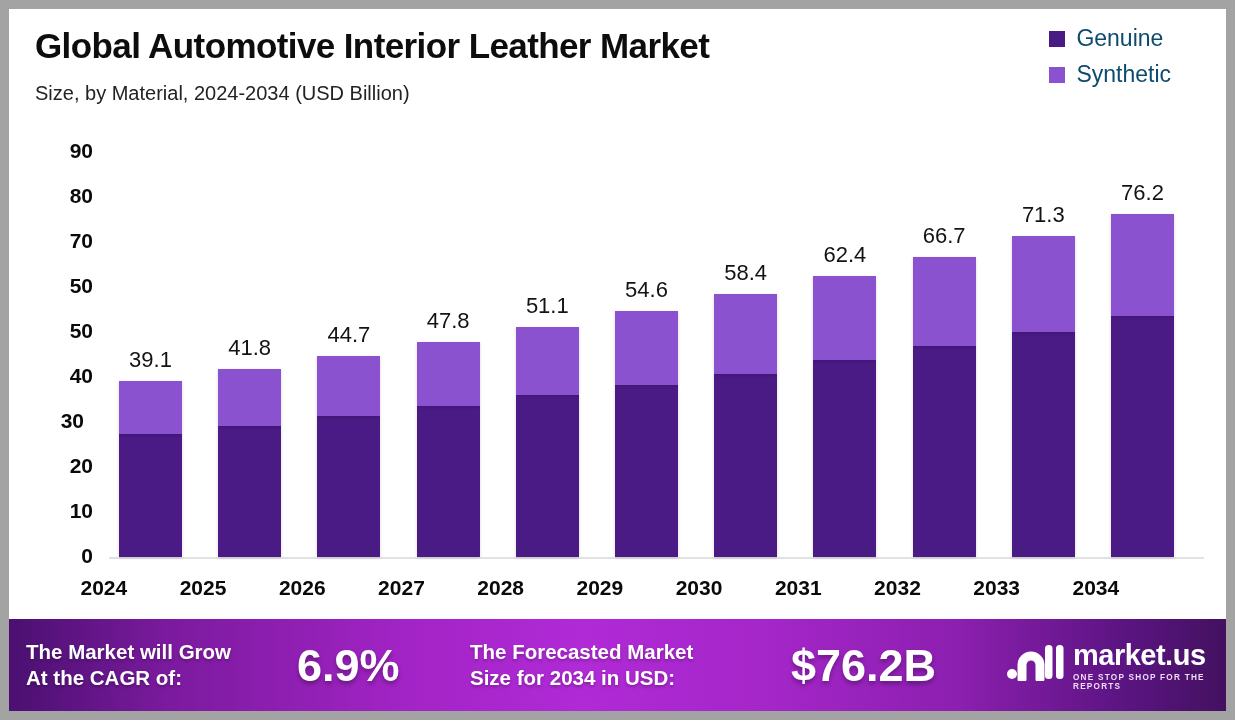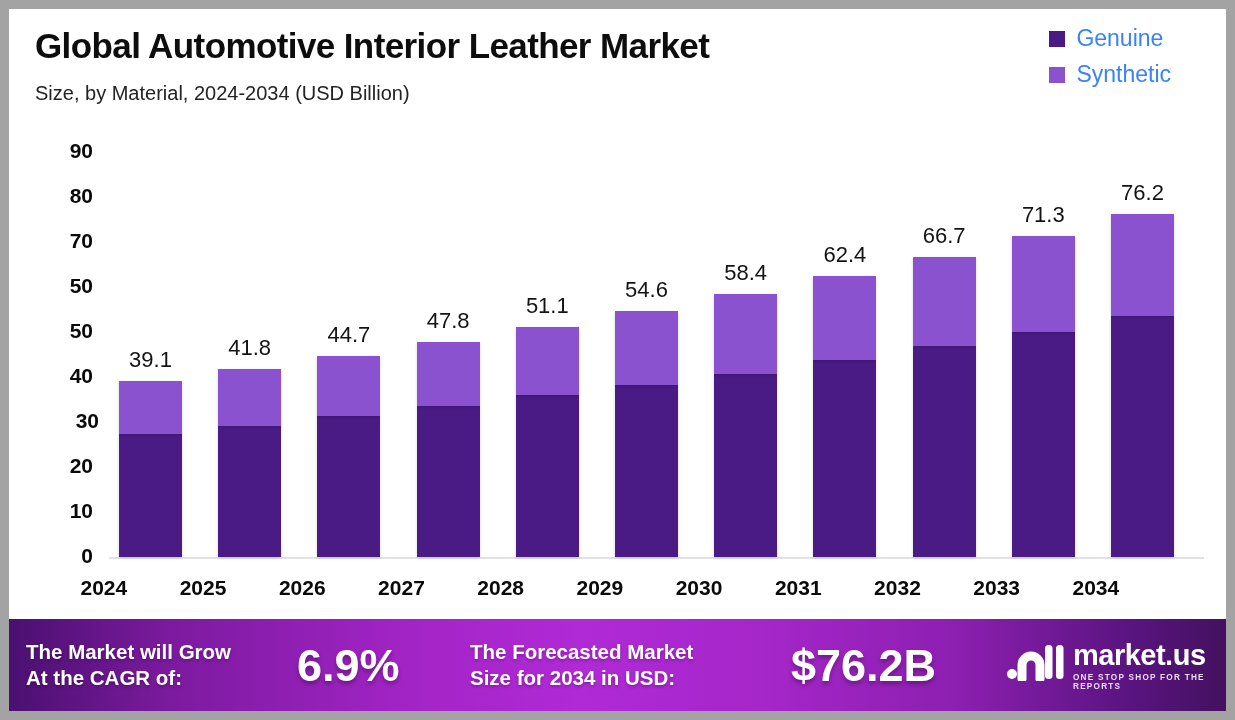--- a/index.html
+++ b/index.html
@@ -23,21 +23,21 @@
     letter-spacing:-0.6px;white-space:nowrap;
   }
   #subtitle{
     position:absolute;left:26px;top:73px;
     font-size:20px;color:#232323;white-space:nowrap;
   }
   
   #legend{position:absolute;right:55px;top:16px;}
   .legend-row{display:flex;align-items:center;margin-bottom:9px;}
   .legend-swatch{width:16px;height:16px;margin-right:11px;flex:0 0 auto;}
-  .legend-label{font-size:23px;color:#3b82f6;white-space:nowrap;}
+  .legend-label{font-size:23px;color:#0c4a6e;white-space:nowrap;}
   
   #plot{position:absolute;left:0;top:0;width:1217px;height:600px;}
   .ytick{
     position:absolute;width:60px;text-align:right;
     font-size:21px;font-weight:bold;color:#0a0a0a;
   }
   #axis-line{
     position:absolute;left:100px;top:548px;width:1095px;height:2px;
     background:#e2e2e2;
   }
@@ -98,21 +98,21 @@
         <span class="legend-swatch" style="background: rgb(139, 82, 208);"></span>
         <span class="legend-label">Synthetic</span>
       </div>
     </div>
 
   <div id="plot">
     <div id="yticks">
         <div class="ytick" style="left: 24px; top: 535px;">0</div>
         <div class="ytick" style="left: 24px; top: 490px;">10</div>
         <div class="ytick" style="left: 24px; top: 445px;">20</div>
-        <div class="ytick" style="left: 30px; top: 400px;">30</div>
+        <div class="ytick" style="left: 15px; top: 400px;">30</div>
         <div class="ytick" style="left: 24px; top: 355px;">40</div>
         <div class="ytick" style="left: 24px; top: 310px;">50</div>
         <div class="ytick" style="left: 24px; top: 265px;">50</div>
         <div class="ytick" style="left: 24px; top: 220px;">70</div>
         <div class="ytick" style="left: 24px; top: 175px;">80</div>
         <div class="ytick" style="left: 24px; top: 130px;">90</div>
       </div>
     <div id="axis-line"></div>
     <div id="bars">
         <div class="bar-group" style="left: 110px; width: 63px; height: 600px; top: 0px;">

